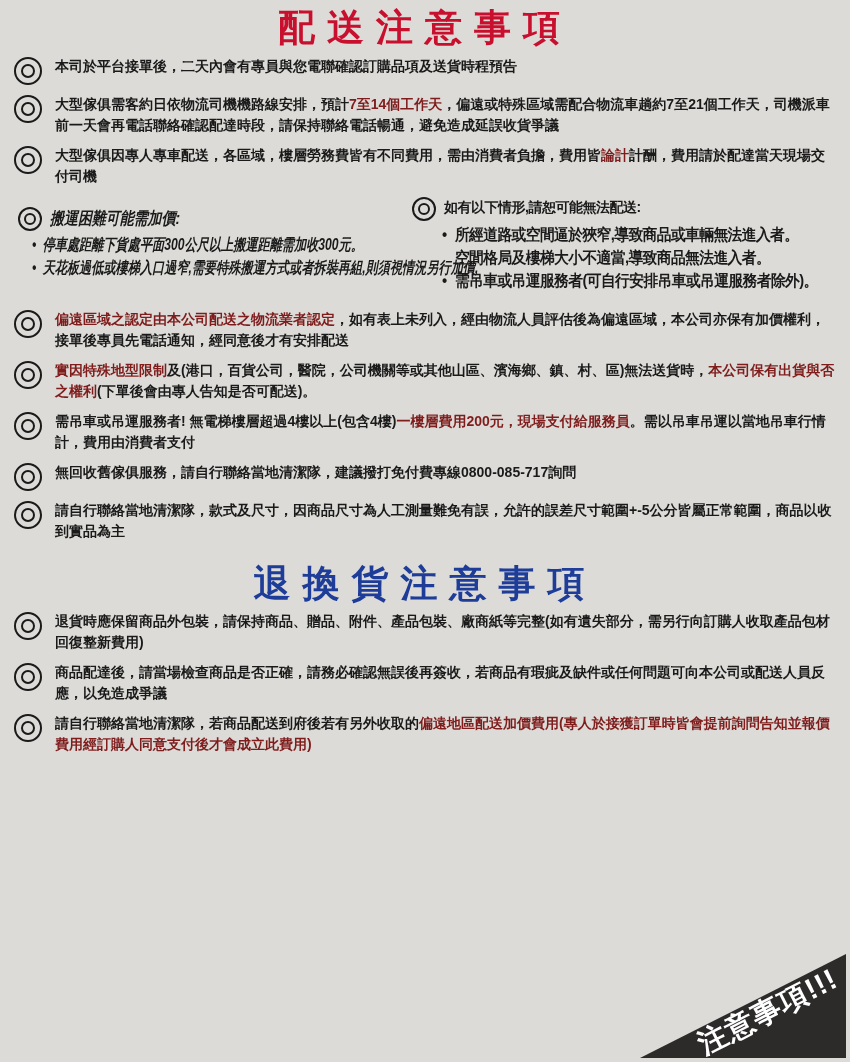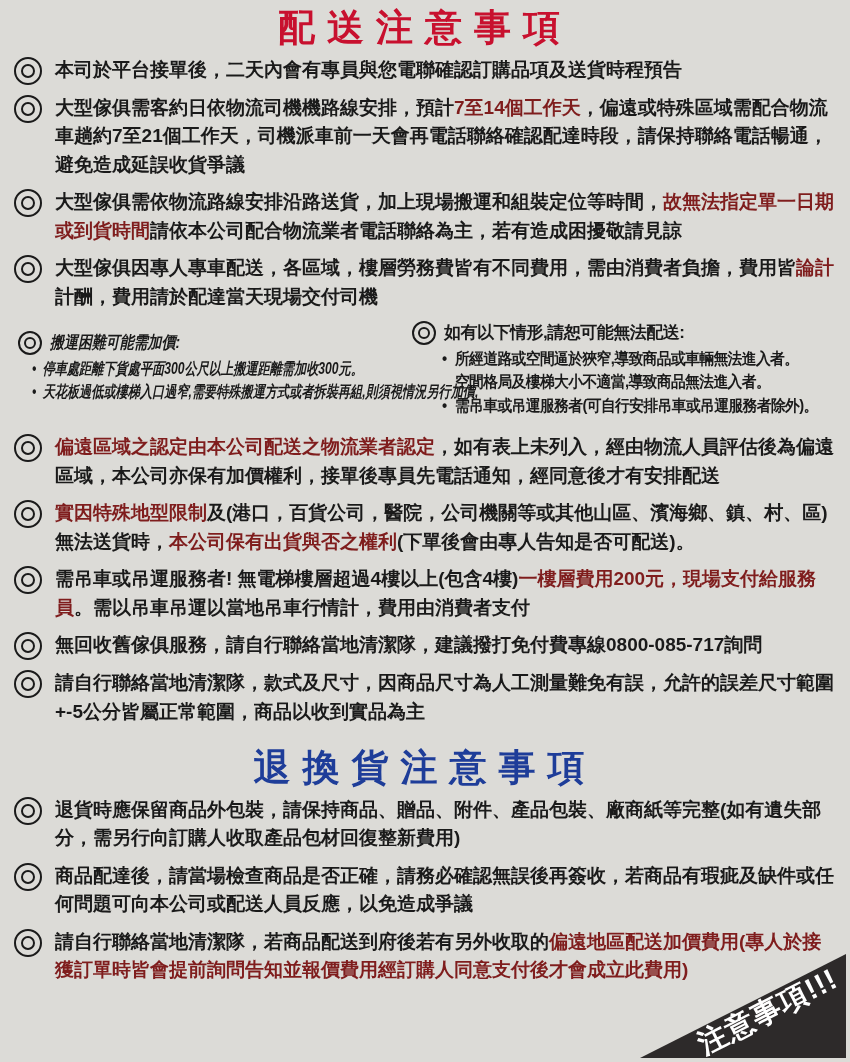--- a/index.html
+++ b/index.html
@@ -18,32 +18,32 @@
   .title-blue{color:#1e3d99;margin-top:20px;}
   .item{display:flex;align-items:flex-start;margin-bottom:9px;}
   .icon{
     flex:0 0 28px;width:28px;height:28px;border:2px solid #1a1a1a;border-radius:50%;
     display:flex;align-items:center;justify-content:center;margin-right:13px;margin-top:1px;
     box-sizing:border-box;background:transparent;
   }
   .icon-inner{width:14px;height:14px;border:2px solid #1a1a1a;border-radius:50%;box-sizing:border-box;}
   .icon-sm{flex:0 0 24px;width:24px;height:24px;margin-right:8px;}
   .icon-sm .icon-inner{width:12px;height:12px;}
-  .text{margin:0;flex:1;font-size:19px;line-height:1.5;}
+  .text{margin:0;flex:1;font-size:14px;line-height:1.5;}
   .c-black{color:#1a1a1a;}
   .c-red{color:#7f1d1d;}
   
   .two-col{position:relative;height:104px;margin-bottom:9px;}
   .col-left{position:absolute;left:4px;top:10px;width:420px;font-style:italic;}
   .col-right{position:absolute;left:398px;top:0;width:438px;}
   .col-head{display:flex;align-items:center;}
   .col-left .col-head .head-label{
     font-size:17px;white-space:nowrap;transform:scaleX(0.82);transform-origin:left center;
   }
-  .col-right .col-head .head-label{font-size:17px;white-space:nowrap;letter-spacing:-0.5px;}
+  .col-right .col-head .head-label{font-size:14px;white-space:nowrap;letter-spacing:-0.5px;}
   .sublines{margin-top:2px;}
   .col-left .sublines{margin-left:14px;font-size:16px;transform:scaleX(0.76);transform-origin:left top;}
   .col-right .sublines{margin-left:30px;font-size:16px;letter-spacing:-0.6px;transform:scaleX(0.92);transform-origin:left top;}
   .subline{white-space:nowrap;line-height:1.45;padding-left:14px;}
   .subline .dot{display:inline-block;width:14px;margin-left:-14px;}
   
   .ribbon{
     position:absolute;right:4px;bottom:4px;width:206px;height:104px;
     background:#2d2a2a;
     clip-path:polygon(100% 0,100% 100%,0 100%);
@@ -68,26 +68,20 @@
     <p class="text"><span class="c-black">本司於平台接單後，二天內會有專員與您電聯確認訂購品項及送貨時程預告</span></p>
   </div>
 
   <div class="item">
     <span class="icon">
         <span class="icon-inner"></span>
       </span>
     <p class="text"><span class="c-black">大型傢俱需客約日依物流司機機路線安排，預計</span><span class="c-red">7至14個工作天</span><span class="c-black">，偏遠或特殊區域需配合物流車趟約7至21個工作天，司機派車前一天會再電話聯絡確認配達時段，請保持聯絡電話暢通，避免造成延誤收貨爭議</span></p>
   </div>
 
-  <div class="item">
-    <span class="icon">
-        <span class="icon-inner"></span>
-      </span>
-    <p class="text"><span class="c-black">大型傢俱需依物流路線安排沿路送貨，加上現場搬運和組裝定位等時間，</span><span class="c-red">故無法指定單一日期或到貨時間</span><span class="c-black">請依本公司配合物流業者電話聯絡為主，若有造成困擾敬請見諒</span></p>
-  </div>
 
   <div class="item">
     <span class="icon">
         <span class="icon-inner"></span>
       </span>
     <p class="text"><span class="c-black">大型傢俱因專人專車配送，各區域，樓層勞務費皆有不同費用，需由消費者負擔，費用皆</span><span class="c-red">論計</span><span class="c-black">計酬，費用請於配達當天現場交付司機</span></p>
   </div>
 
   <div class="two-col">
     <div class="col-left">

